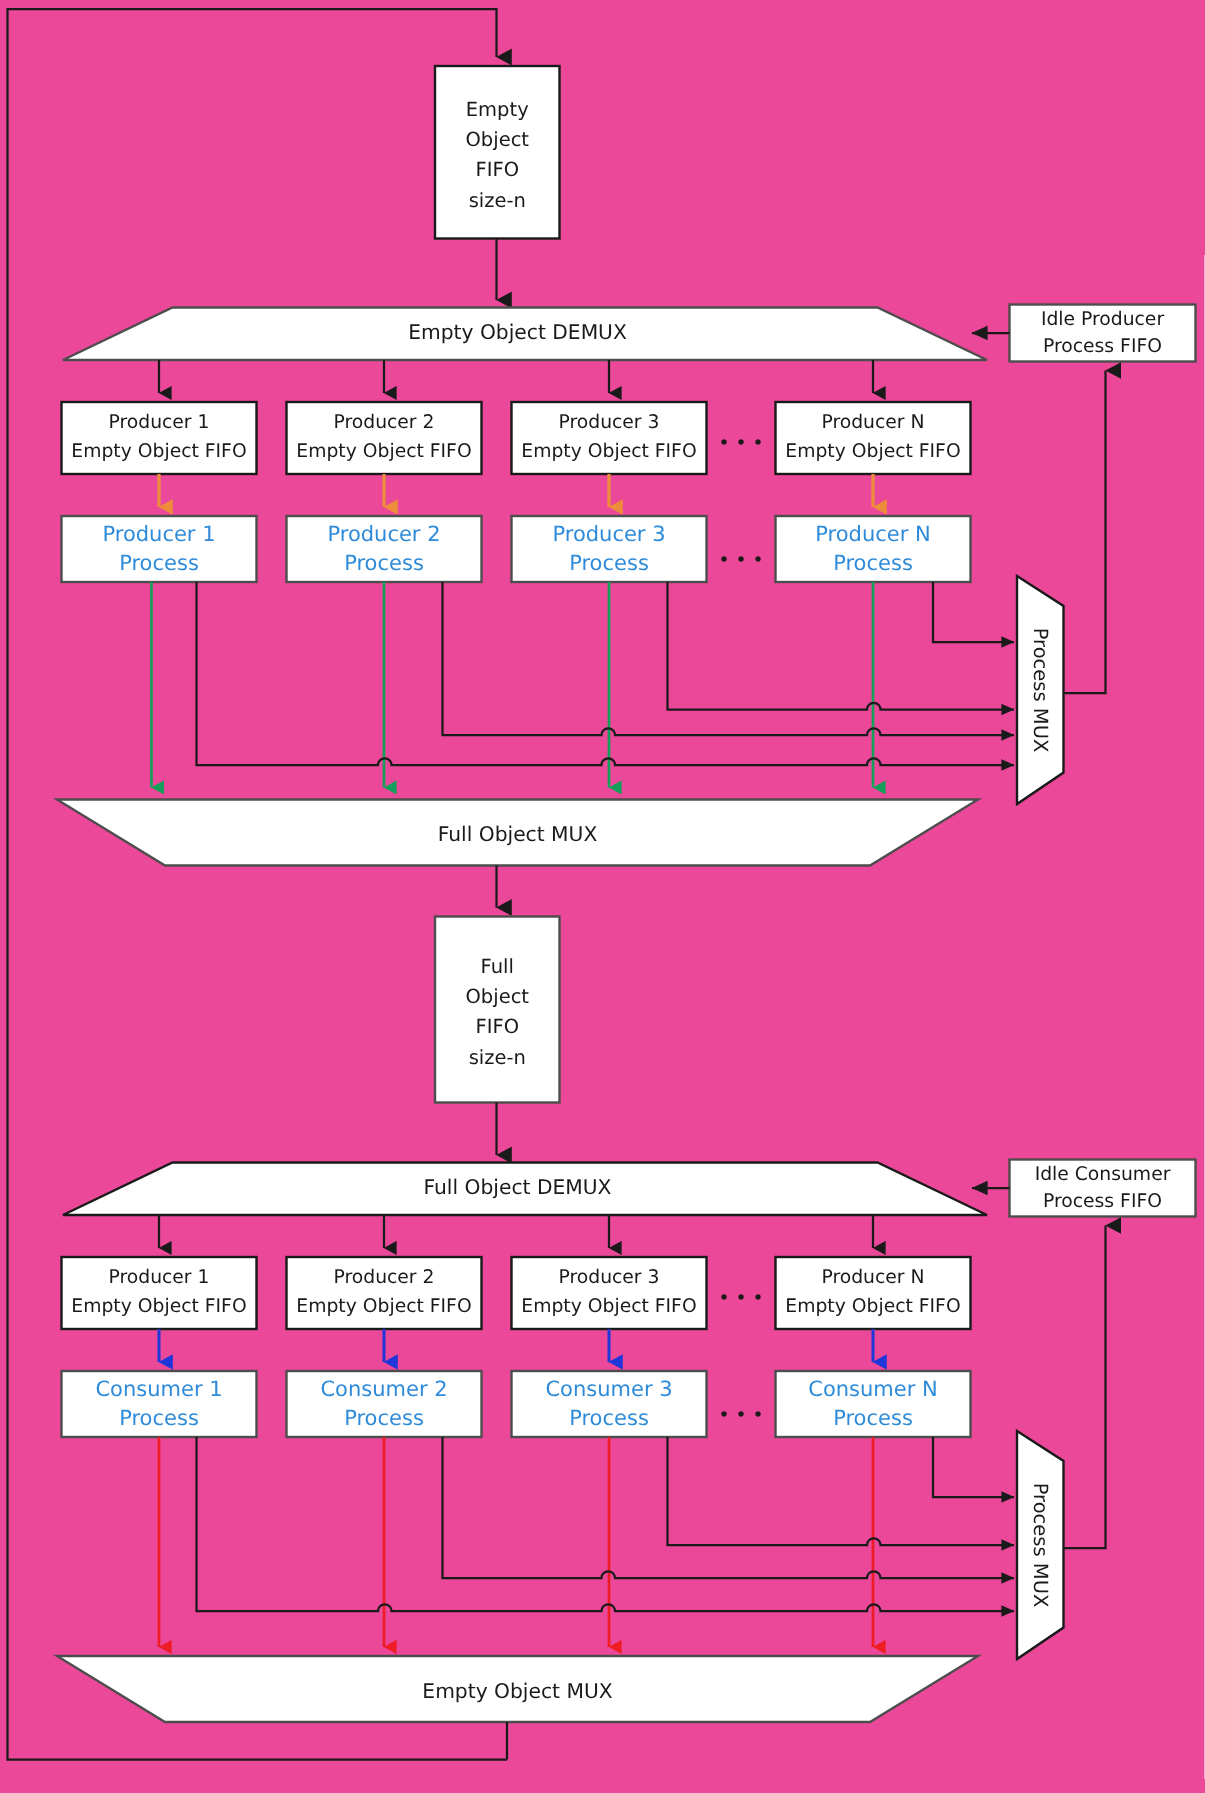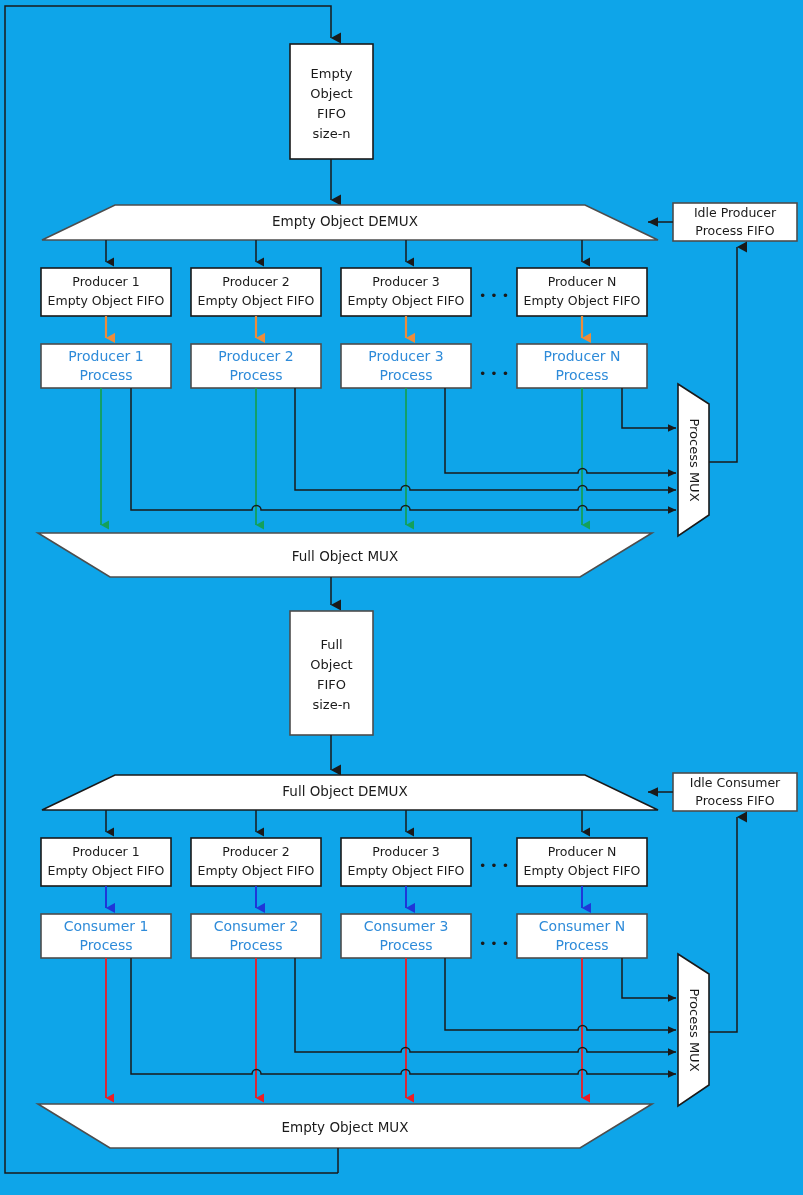--- a/index.html
+++ b/index.html
@@ -8,21 +8,21 @@
     padding: 0;
     background: #ffffff;
   }
   body {
     font-family: "DejaVu Sans", "Liberation Sans", sans-serif;
   }
   #diagram-root {
     position: relative;
     width: 803px;
     height: 1195px;
-    background: #0ea5e9;
+    background: #ec4899;
     overflow: hidden;
   }
   svg.diagram {
     display: block;
     width: 803px;
     height: 1195px;
   }
   text {
     font-family: "DejaVu Sans", "Liberation Sans", sans-serif;
     font-size: 13px;

